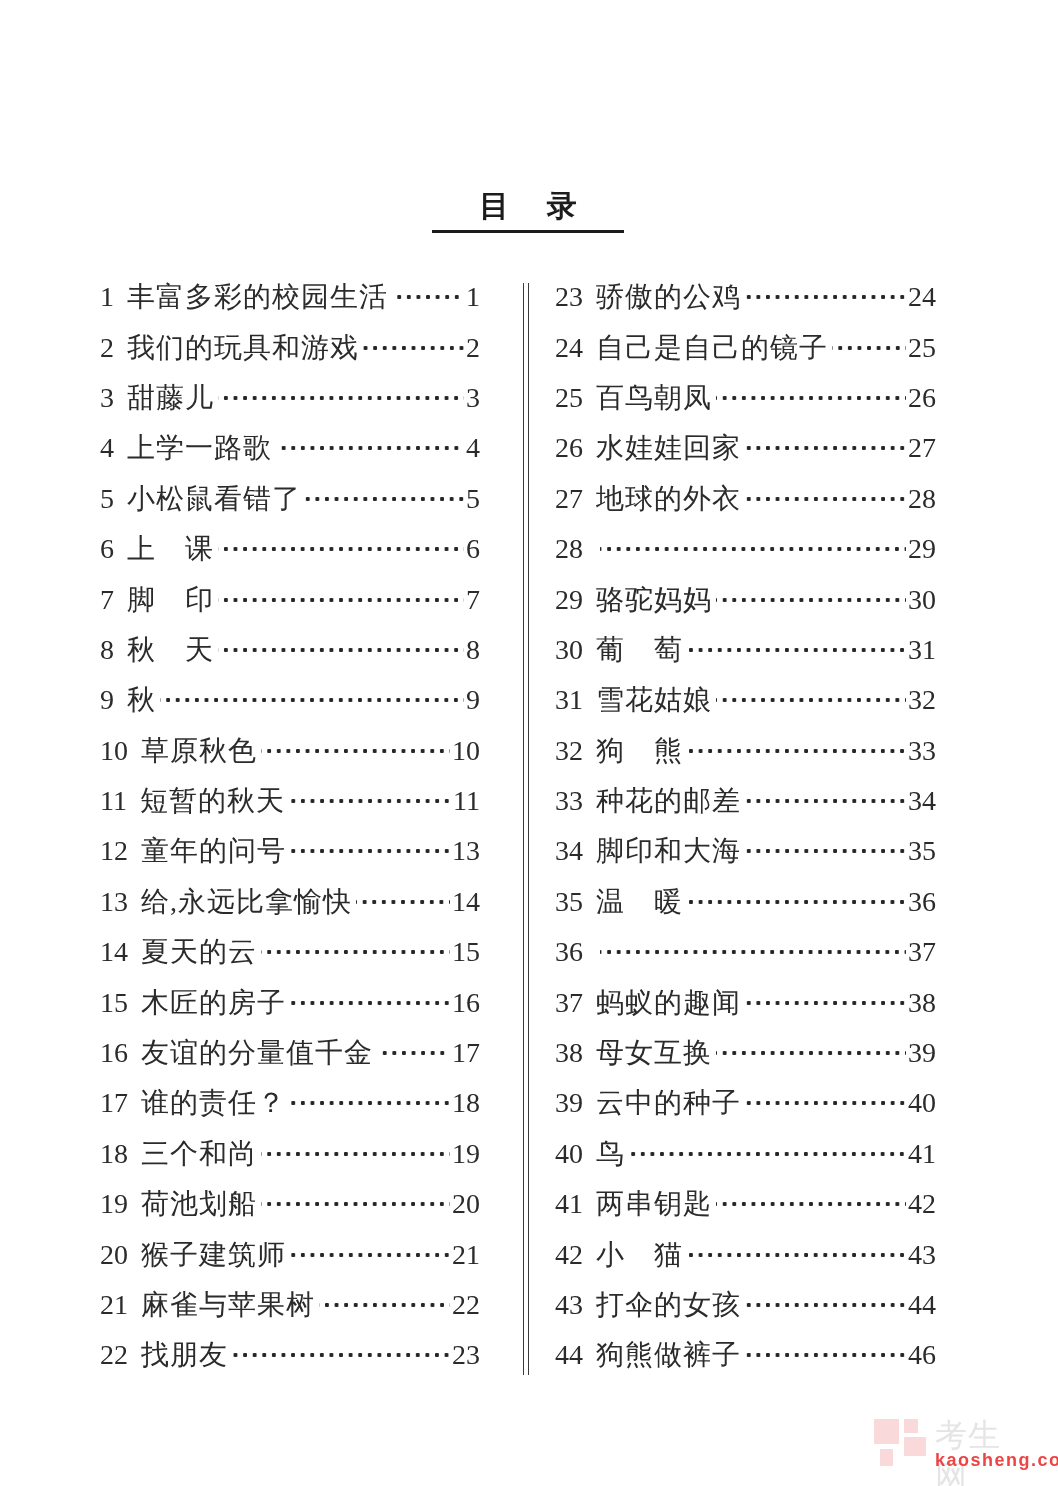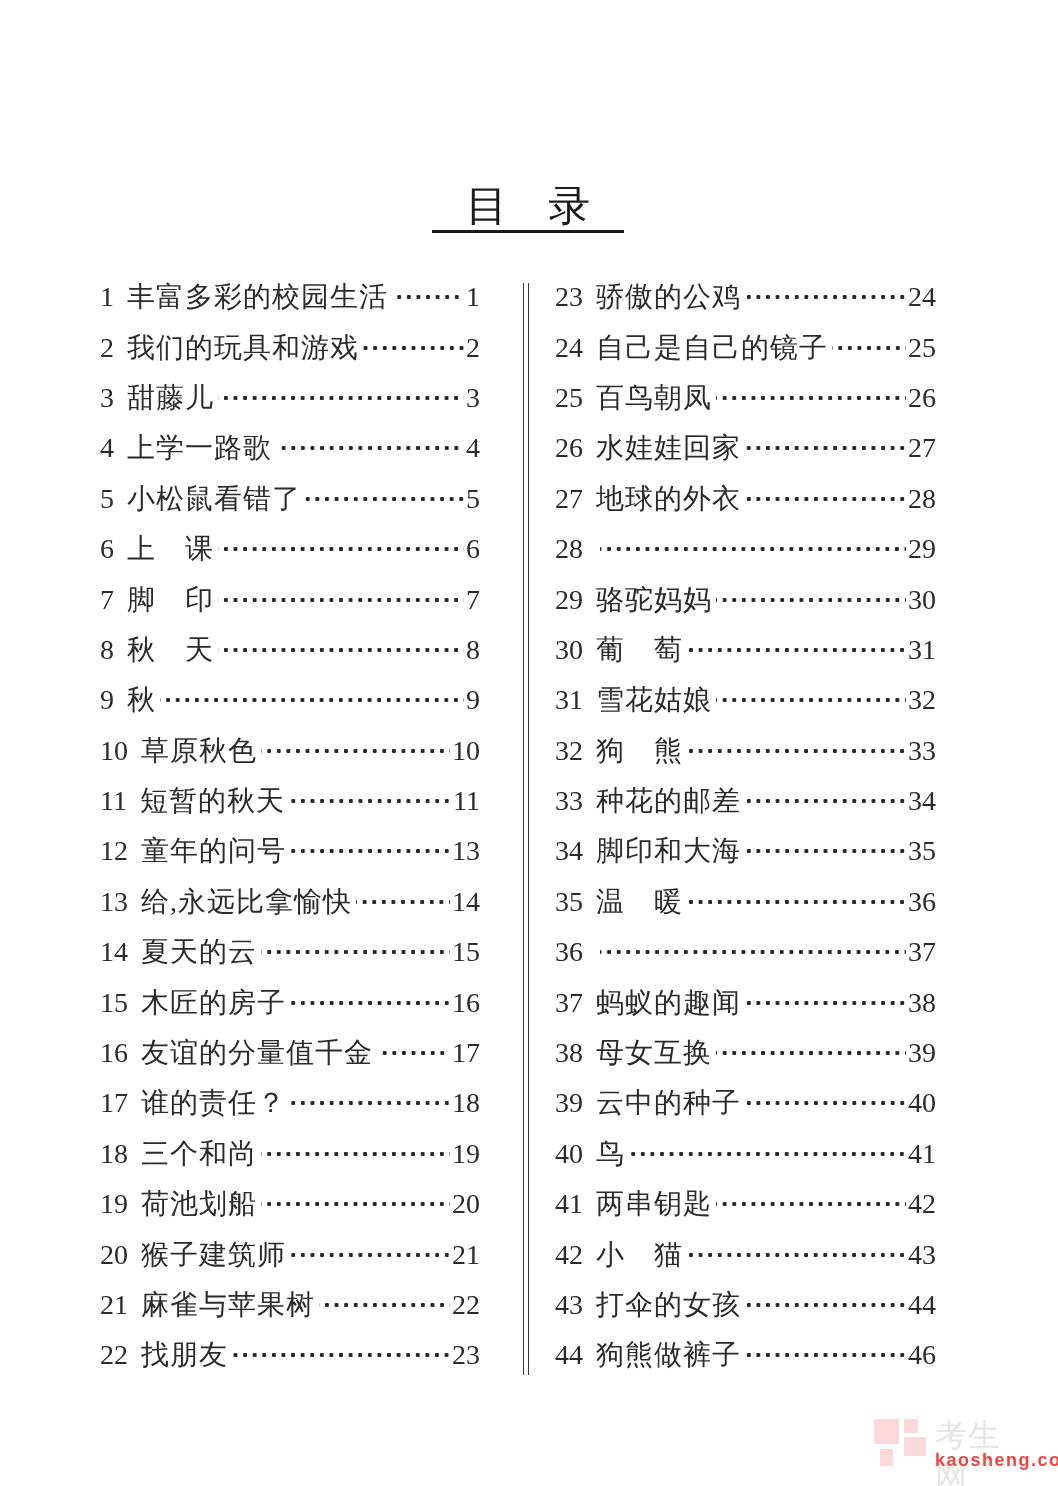--- a/index.html
+++ b/index.html
@@ -15,22 +15,22 @@
 
   
   .title-wrap {
     position: absolute;
     top: 182px;
     left: 0;
     width: 100%;
     text-align: center;
   }
   .page-title {
-    font-size: 42px;
-    font-weight: normal;
+    font-size: 30px;
+    font-weight: bold;
     letter-spacing: 2px;
     word-spacing: 26px;
     color: #1c1c1c;
     line-height: 48px;
   }
   .title-underline {
     position: absolute;
     left: 432px;
     top: 230px;
     width: 192px;

